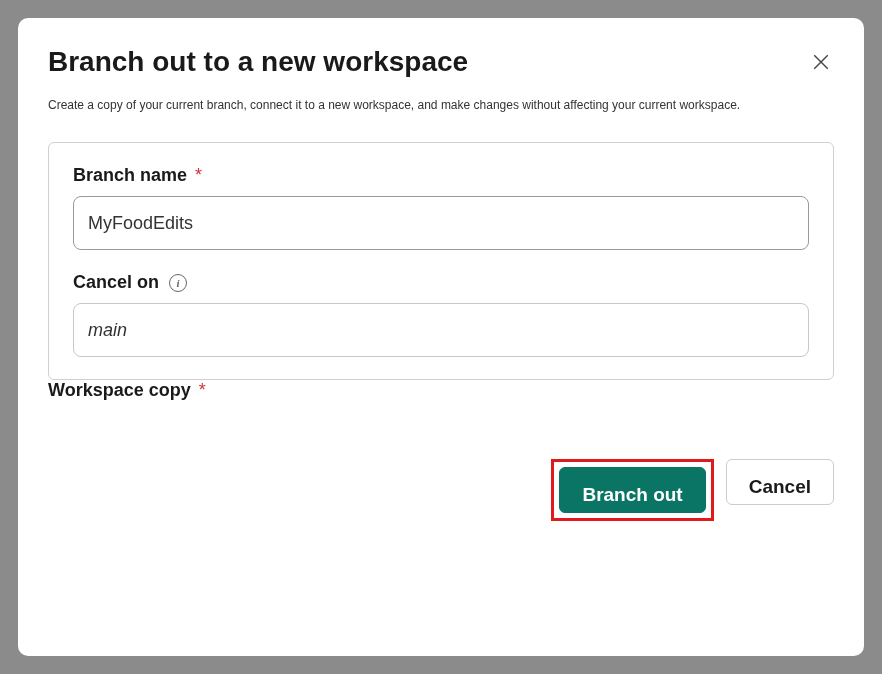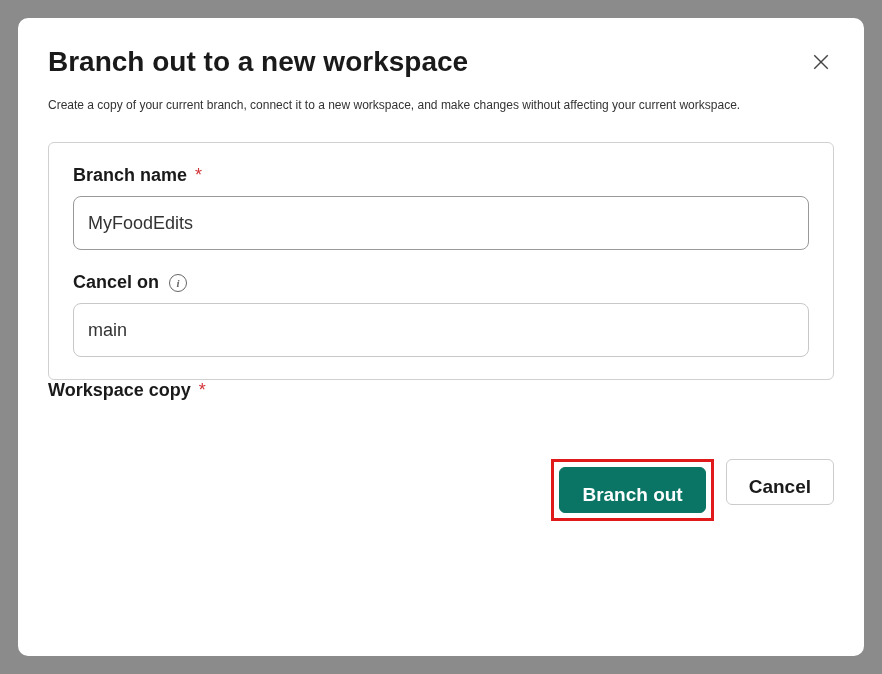--- a/index.html
+++ b/index.html
@@ -103,20 +103,21 @@
       height: 54px;
       padding: 8px 14px;
       font-size: 18px;
       border: 1px solid #999;
       border-radius: 8px;
       font-family: inherit;
       color: #333;
     }
     .text-input.light-border {
       border-color: #c8c8c8;
+      font-style: italic;
     }
     .outer-field .field-label {
       margin-bottom: 10px;
     }
     .modal-footer {
       display: flex;
       justify-content: flex-end;
       gap: 12px;
       margin-top: 26px;
     }

